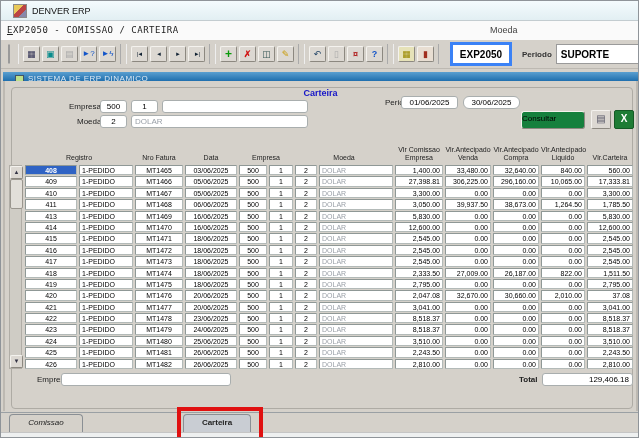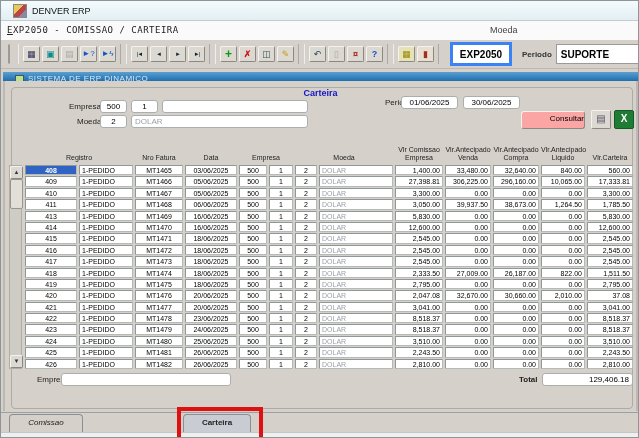--- a/index.html
+++ b/index.html
@@ -39,21 +39,21 @@
   #inner-titlebar{position:absolute;left:2px;top:71px;width:635px;height:9px;background:linear-gradient(#5a9fd0,#1f6fae);overflow:hidden;display:flex;align-items:flex-start;}
   #inner-icon{width:7px;height:7px;background:#bde08a;border:1px solid #456;margin:3px 4px 0 12px;}
   #inner-title-text{font-size:8px;color:#dce9f4;margin-top:2px;letter-spacing:.5px;}
   #panel{position:absolute;left:2px;top:80px;width:635px;height:330px;background:#d5d1ca;border-left:2px solid #bdb9b2;border-right:2px solid #bdb9b2;box-sizing:border-box;}
   #groupbox{position:absolute;left:6px;top:6px;width:620px;height:320px;border:1px solid #aeaba4;border-radius:4px;}
   #carteira-title{position:absolute;left:0;top:7px;width:100%;text-align:center;font-size:9px;font-weight:bold;color:#1515c8;}
   .lbl{position:absolute;font-size:8px;color:#222;}
   .field{position:absolute;height:13px;background:#fff;border:1px solid #a9aeae;border-radius:3px;font-size:8px;font-family:"Liberation Sans",sans-serif;padding:0 3px;box-sizing:border-box;}
   .field.ctr{text-align:center;}
   .field.dis{color:#9aa0a8;}
-  #consultar-btn{position:absolute;left:516px;top:30px;width:62px;height:16px;background:#fca5a5;border:1px solid;border-color:#f4f2ee #8c8880 #8c8880 #f4f2ee;border-radius:3px;font-size:8px;text-align:right;line-height:14px;cursor:pointer;}
+  #consultar-btn{position:absolute;left:516px;top:30px;width:62px;height:16px;background:#15803d;border:1px solid;border-color:#f4f2ee #8c8880 #8c8880 #f4f2ee;border-radius:3px;font-size:8px;text-align:left;line-height:14px;cursor:pointer;}
   #print-btn{position:absolute;left:586px;top:29px;width:18px;height:17px;background:#dcd8d2;border:1px solid;border-color:#f4f2ee #8c8880 #8c8880 #f4f2ee;border-radius:2px;font-size:10px;text-align:center;line-height:15px;color:#556;}
   #excel-btn{position:absolute;left:609px;top:29px;width:18px;height:17px;background:#1e7c35;border:1px solid #145a25;border-radius:2px;color:#fff;font-weight:bold;font-size:10px;text-align:center;line-height:16px;}
   
   .grid-cols{display:grid;grid-template-columns:52px 54px 48px 52px 28px 24px 22px 74px 48px 46px 46px 44px 46px;column-gap:2px;}
   #grid-header{position:absolute;left:20px;top:59px;width:608px;font-size:7px;color:#222;}
   #grid-header .hc{display:flex;flex-direction:column;justify-content:flex-end;text-align:center;line-height:8px;height:22px;}
   .h-registro{grid-column:1/3}.h-fatura{grid-column:3}.h-data{grid-column:4}.h-empresa{grid-column:5/7}.h-moeda{grid-column:7/9}
   #grid-rows{position:absolute;left:20px;top:84px;width:608px;display:flex;flex-direction:column;gap:1px;}
   .grid-row{height:10.4px;}
   .cell{display:block;background:#fff;border:1px solid #b3bab8;border-top-color:#8f9896;border-left-color:#8f9896;border-radius:1px;font-size:7px;line-height:9px;height:10.4px;box-sizing:border-box;padding:0 2px;overflow:hidden;white-space:nowrap;}
@@ -145,21 +145,21 @@
     <span class="lbl" style="left:64px;top:21px;" data-name="empresa-label">Empresa</span>
     <input class="field ctr" style="left: 95px; top: 19px; width: 27px;" data-name="empresa-code-field" value="500">
     <input class="field ctr" style="left: 126px; top: 19px; width: 27px;" data-name="empresa-sub-field" value="1">
     <input class="field" style="left: 157px; top: 19px; width: 146px;" data-name="empresa-name-field" value="">
     <span class="lbl" style="left:72px;top:36px;" data-name="moeda-label">Moeda</span>
     <input class="field ctr" style="left: 95px; top: 34px; width: 27px;" data-name="moeda-code-field" value="2">
     <input class="field dis" style="left: 126px; top: 34px; width: 177px;" data-name="moeda-name-field" value="DOLAR">
 
     <span class="lbl" style="left:366px;top:17px;margin-left:14px;" data-name="periodo-label">Periodo</span>
     <input class="field ctr" style="left: 396px; top: 15px; width: 57px;" data-name="periodo-from-field" value="01/06/2025">
-    <input class="field ctr" style="left: 458px; top: 15px; width: 57px;" data-name="periodo-to-field" value="30/06/2025">
+    <input class="field ctr" style="left: 458px; top: 15px; width: 57px; border-radius: 6px;" data-name="periodo-to-field" value="30/06/2025">
 
     <div id="consultar-btn" data-name="consultar-button">Consultar</div>
     <div id="print-btn" data-name="print-report-icon">▤</div>
     <div id="excel-btn" data-name="excel-export-icon">X</div>
 
     <div id="grid-header" class="grid-cols" data-name="table-header">
       <div class="hc h-registro" data-name="col-registro">Registro</div>
       <div class="hc h-fatura" data-name="col-nro-fatura">Nro Fatura</div>
       <div class="hc h-data" data-name="col-data">Data</div>
       <div class="hc h-empresa" data-name="col-empresa">Empresa</div>

